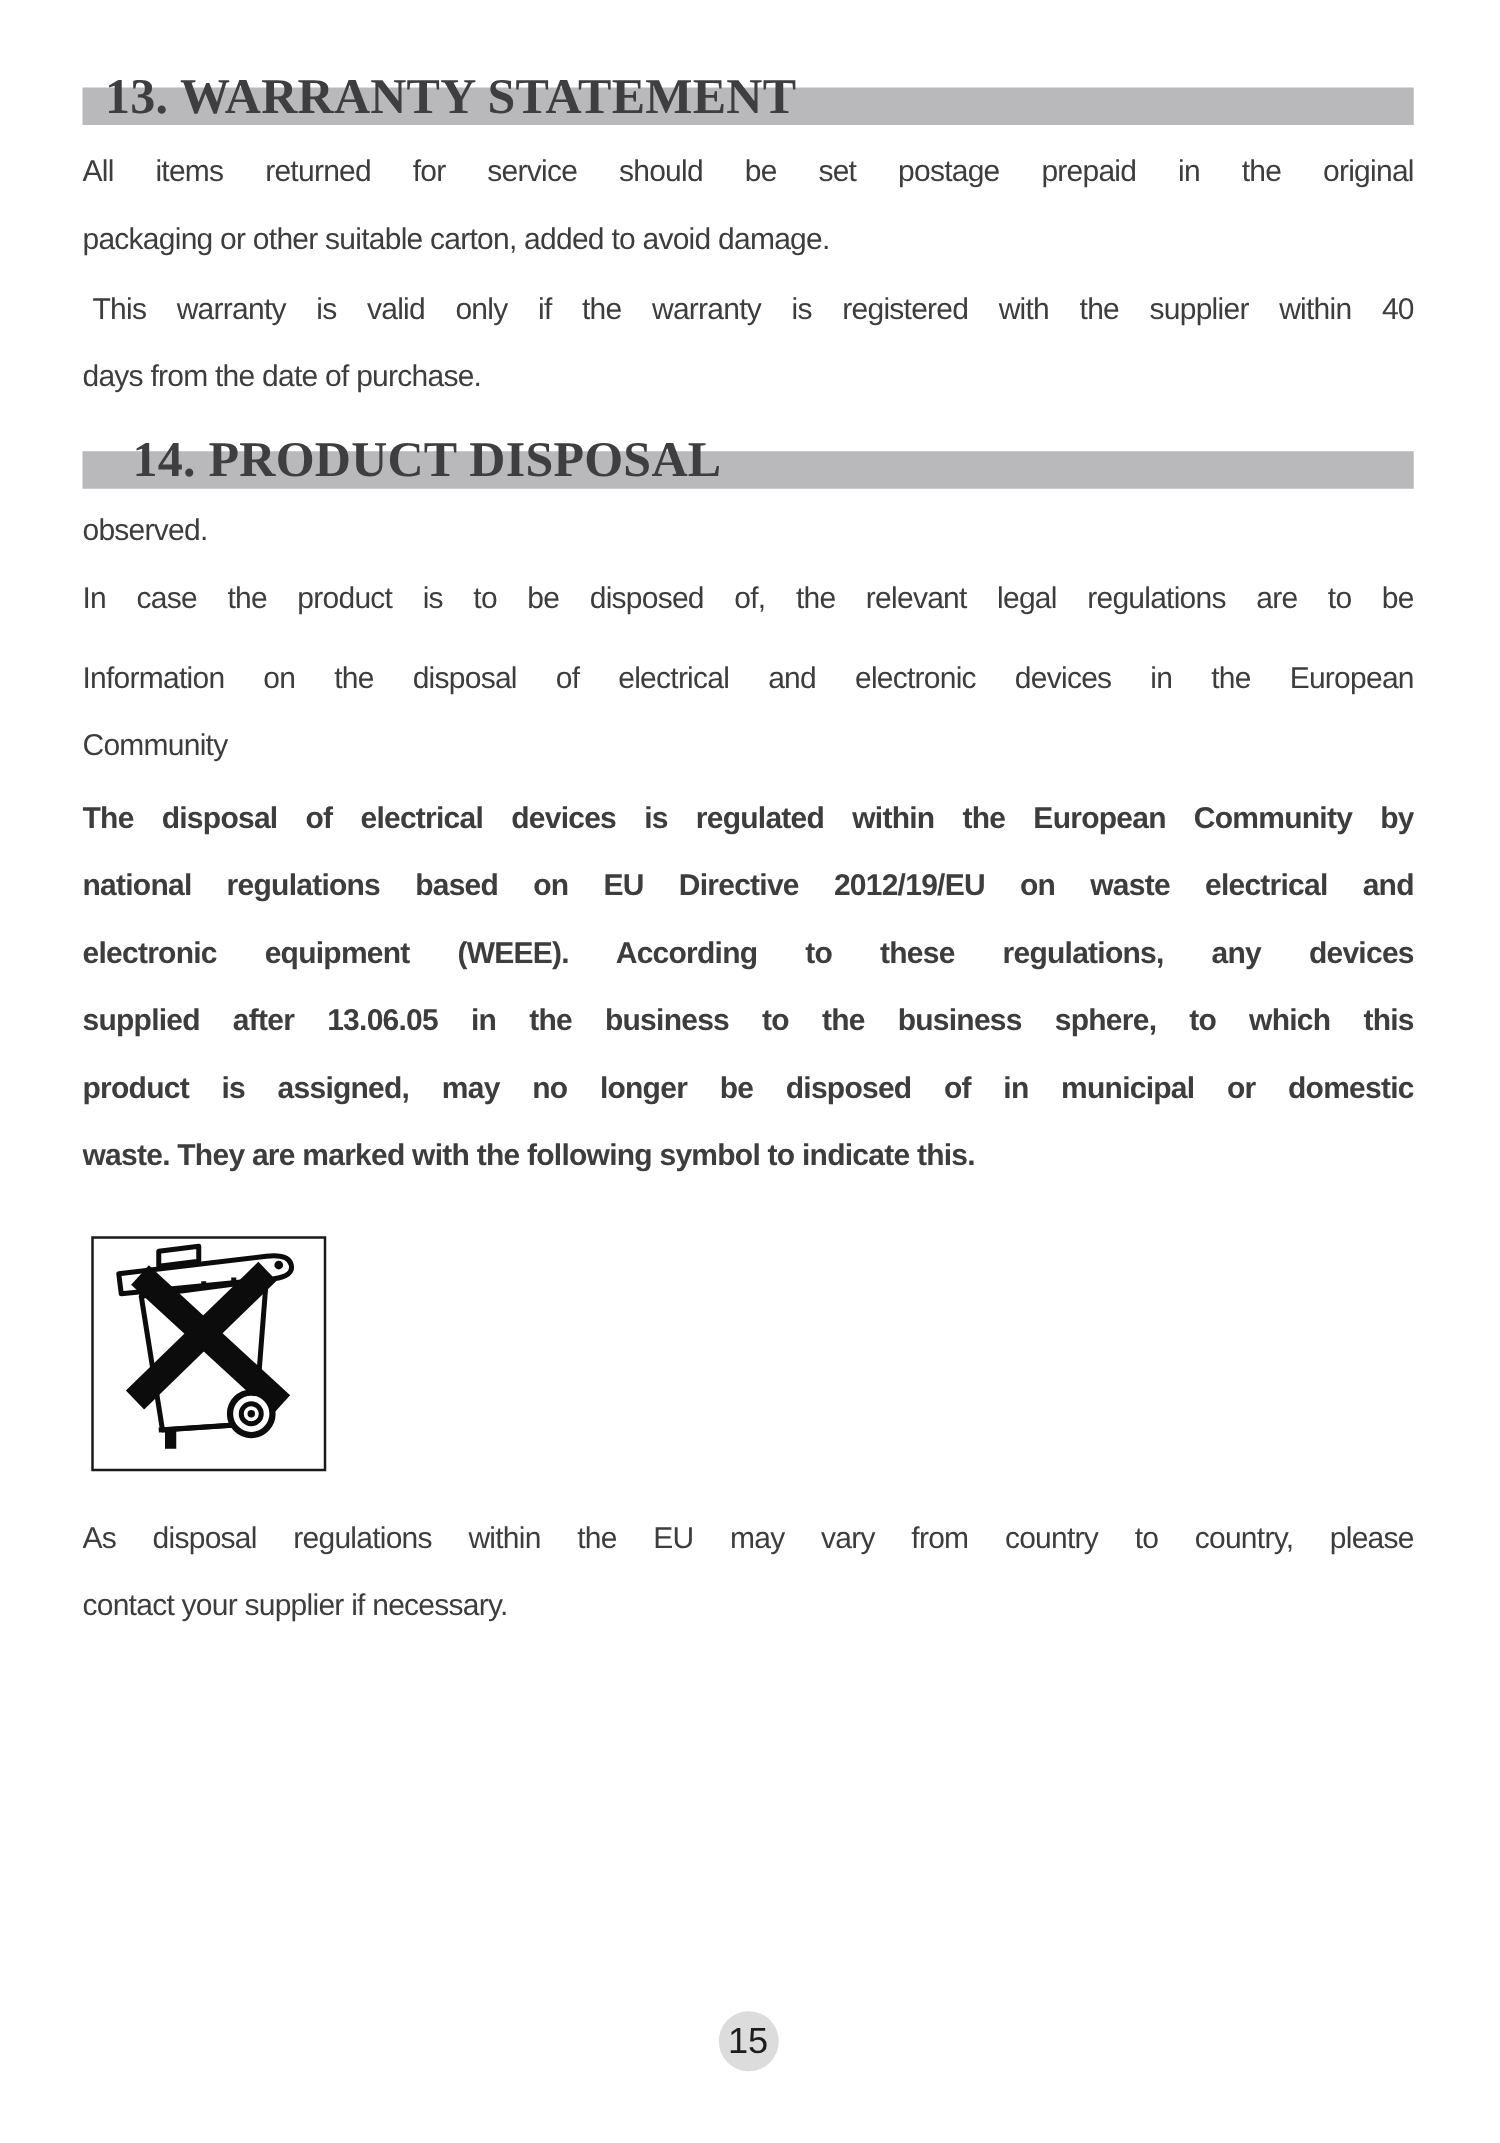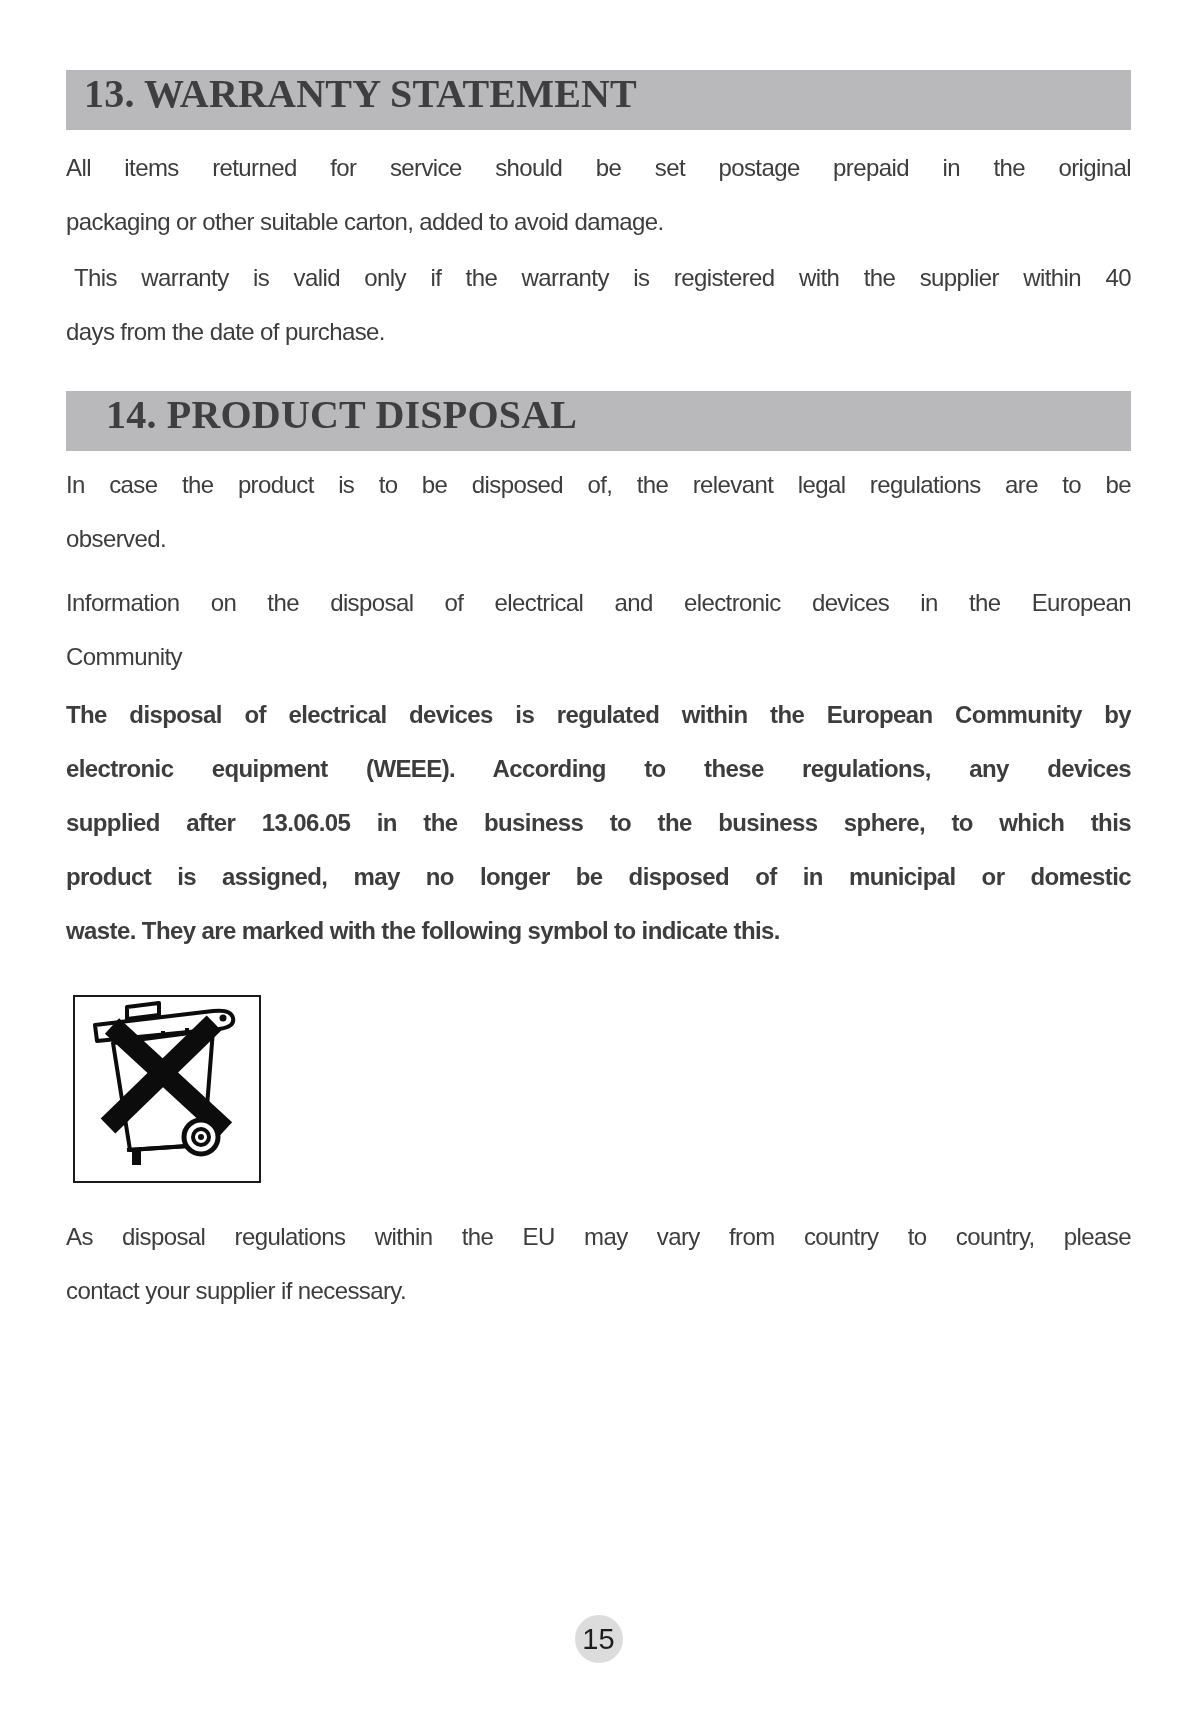--- a/index.html
+++ b/index.html
@@ -12,23 +12,23 @@
     font-family: "Liberation Sans", "DejaVu Sans", sans-serif;
     color: #3d3d3d;
   }
   .content {
     margin-left: 66px;
     width: 1065px;
     padding-top: 70px;
   }
   .section-bar {
     background: #b9b9bb;
-    height: 60px;
+    height: 30px;
     display: flex;
-    align-items: flex-start;
+    align-items: flex-end;
     padding-left: 18px;
     box-sizing: border-box;
   }
   .section-bar .heading-text {
     font-family: "Liberation Serif", "DejaVu Serif", serif;
     font-weight: 700;
     font-size: 40px;
     color: #3e3e40;
     letter-spacing: 0.2px;
     white-space: nowrap;
@@ -96,31 +96,32 @@
     <div class="para p2">
       <div class="line indent">This warranty is valid only if the warranty is registered with the supplier within 40</div>
       <div class="line last">days from the date of purchase.</div>
     </div>
 
     <div class="section-bar bar2">
       <span class="heading-text">14. PRODUCT DISPOSAL</span>
     </div>
 
     <div class="para p3">
+      <div class="line last">observed.</div>
       <div class="line">In case the product is to be disposed of, the relevant legal regulations are to be</div>
-      <div class="line last">observed.</div>
     </div>
 
     <div class="para p4">
       <div class="line">Information on the disposal of electrical and electronic devices in the European</div>
       <div class="line last">Community</div>
     </div>
 
     <div class="para p5">
       <div class="line">The disposal of electrical devices is regulated within the European Community by</div>
+      <div class="line">national regulations based on EU Directive 2012/19/EU on waste electrical and</div>
       <div class="line">electronic equipment (WEEE). According to these regulations, any devices</div>
       <div class="line">supplied after 13.06.05 in the business to the business sphere, to which this</div>
       <div class="line">product is assigned, may no longer be disposed of in municipal or domestic</div>
       <div class="line last">waste. They are marked with the following symbol to indicate this.</div>
     </div>
 
     <div class="symbol-box">
       <svg viewBox="0 0 184 184">
 
         <polygon points="52,10 84,6 84,18 52,22" fill="#ffffff" stroke="#0c0c0c" stroke-width="4" stroke-linejoin="round"></polygon>

